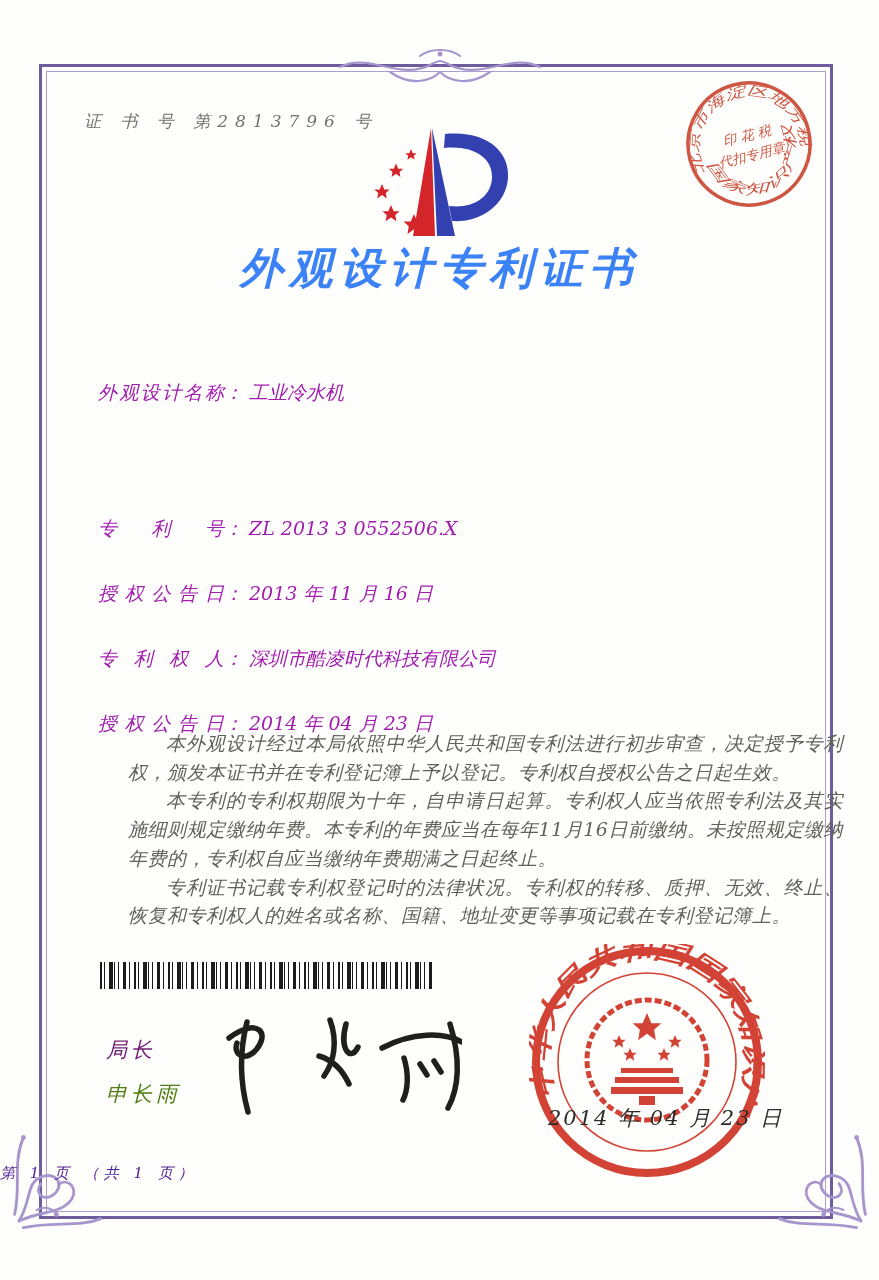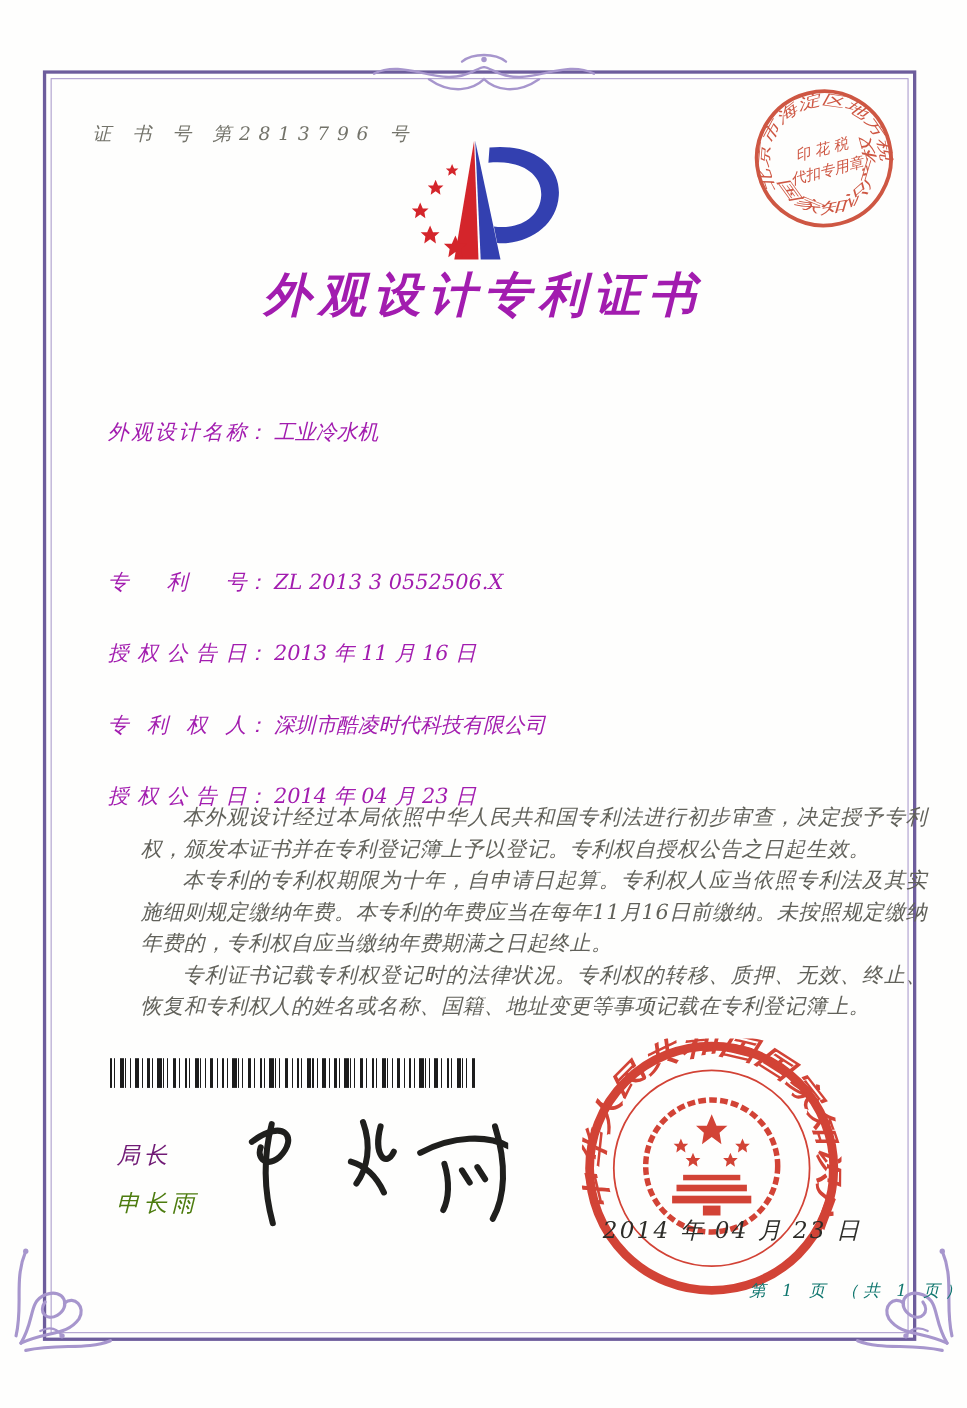--- a/index.html
+++ b/index.html
@@ -11,21 +11,21 @@
   
   .frame{position:absolute;left:39px;top:64px;width:788px;height:1149px;
     border:3px solid #6d5d9c;}
   .frame-inner{position:absolute;inset:4px;border:1px solid #9886c2;opacity:.8;}
   .ornament{position:absolute;pointer-events:none;}
   
   .cert-no{position:absolute;left:84px;top:110px;font-size:17px;letter-spacing:7px;
     color:#73736a;}
   .logo{position:absolute;left:365px;top:124px;}
   .title{position:absolute;left:0;top:240px;width:879px;text-align:center;
-    font-size:43px;font-weight:bold;letter-spacing:7px;color:#a21caf;}
+    font-size:43px;font-weight:bold;letter-spacing:7px;color:#3b82f6;}
   
   .field{position:absolute;left:98px;font-size:19px;color:#a21caf;white-space:nowrap;margin-top:18px;}
   .field .lbl{display:inline-block;width:126px;text-align:justify;text-align-last:justify;
     vertical-align:bottom;}
   .field .colon{margin-right:6px;}
   .f0{top:362px}.f1{top:432px}.f2{top:498px}.f3{top:563px}.f4{top:628px}.f5{top:693px}
   
   .body-text{position:absolute;left:97px;top:729px;width:715px;
     font-size:19px;line-height:28.7px;letter-spacing:.5px;color:#61615a;text-align:justify;margin-left:31px;}
   .body-text p{margin:0;text-indent:2em;}
@@ -41,22 +41,22 @@
     letter-spacing:4px;color:#701a75;}
   .director-name{position:absolute;left:106px;top:1080px;font-size:21px;
     letter-spacing:4px;color:#4d7c0f;}
   .signature{position:absolute;left:212px;top:1004px;}
   
   .tax-stamp{position:absolute;left:683px;top:78px;transform:rotate(-14deg);opacity:.9;}
   .office-seal{position:absolute;left:529px;top:944px;opacity:.94;}
   .seal-date{position:absolute;left:548px;top:1104px;font-size:21px;letter-spacing:2px;
     color:#2c2c28;}
   
-  .footer{position:absolute;left:0;top:1164px;width:879px;text-align:right;
-    font-size:15px;letter-spacing:5px;color:#0f766e;}
+  .footer{position:absolute;left:0;top:1164px;width:879px;text-align:left;
+    font-size:15px;letter-spacing:5px;color:#4c1d95;}
   svg{display:block;}
 </style>
 </head>
 <body>
 
 <div class="page">
 
   <svg width="0" height="0" style="position:absolute">
     <defs>
       <path id="star" d="M0,-1 L0.294,-0.309 L0.951,-0.309 L0.476,0.118 L0.588,0.809 L0,0.382 L-0.588,0.809 L-0.476,0.118 L-0.951,-0.309 L-0.294,-0.309 Z"></path>

